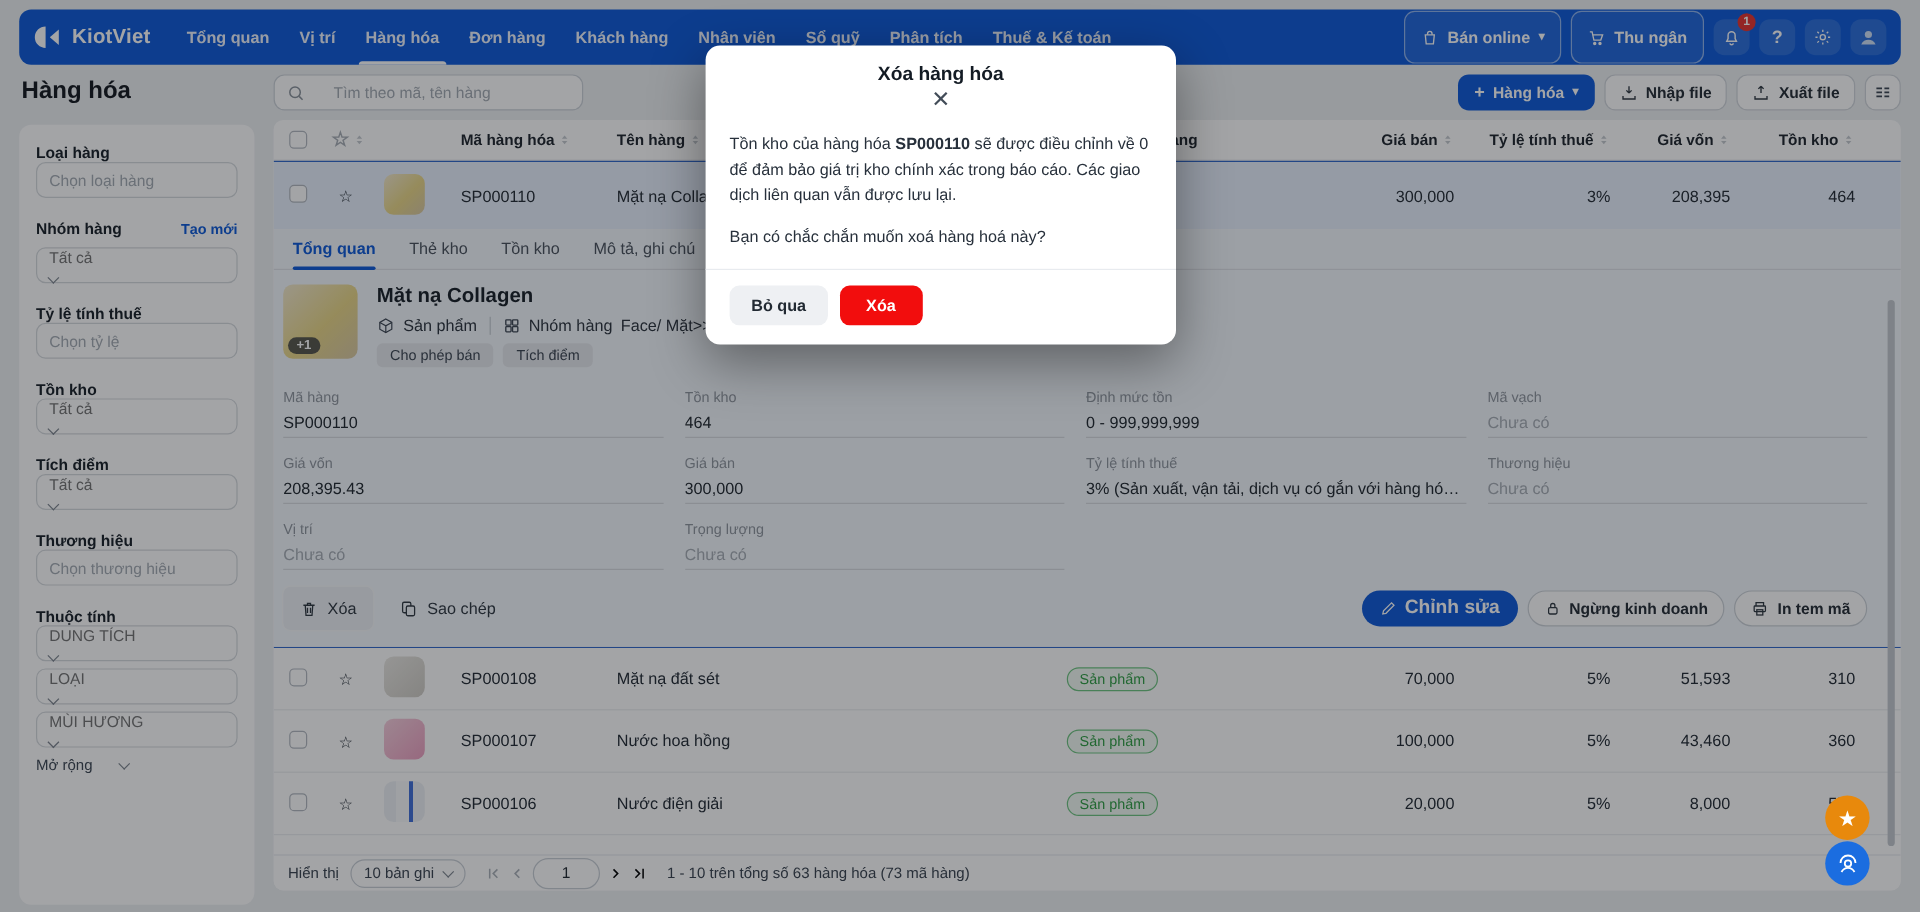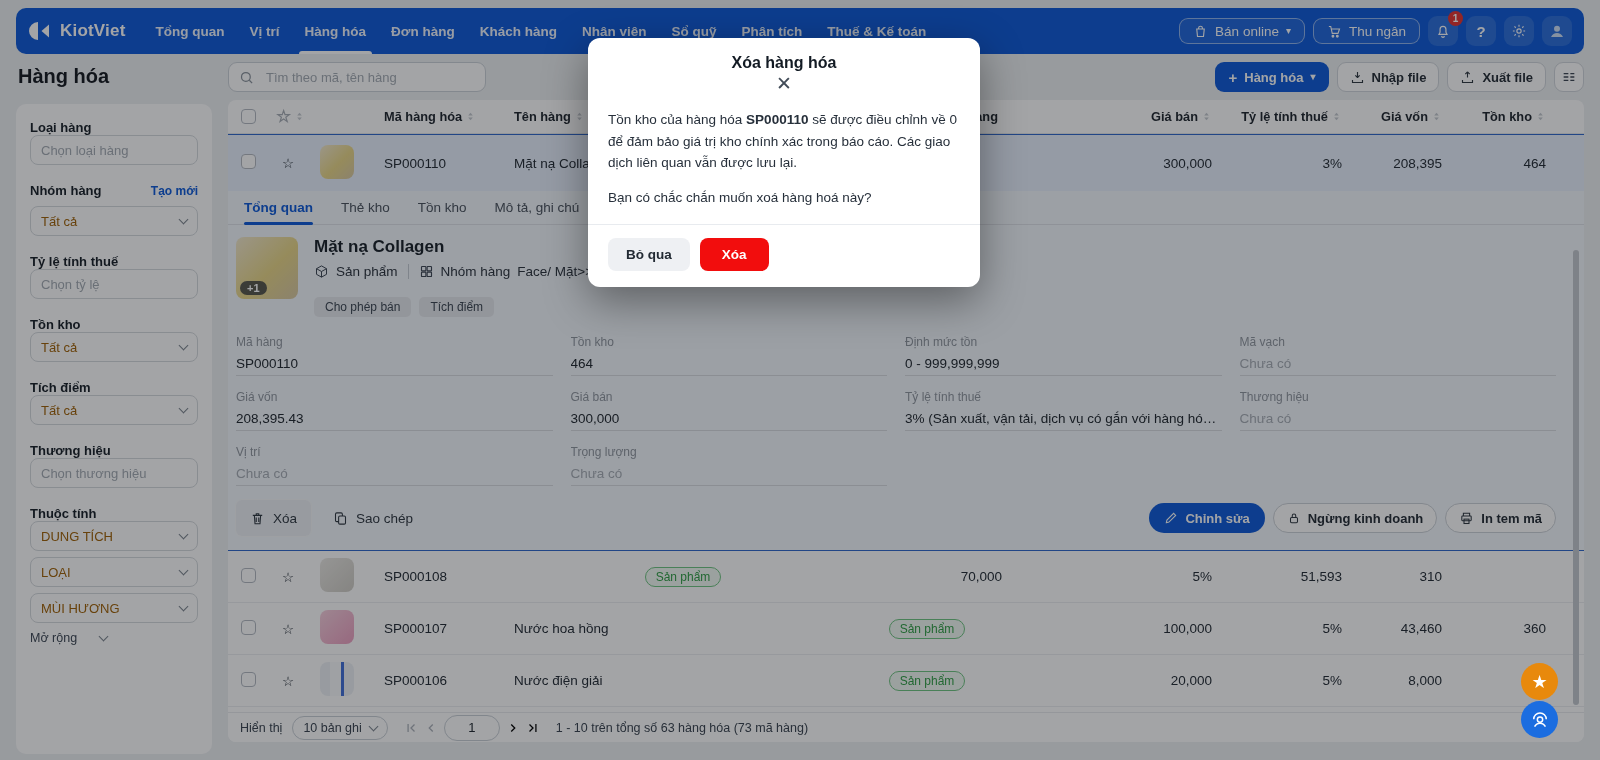--- a/index.html
+++ b/index.html
@@ -24,22 +24,22 @@
   .navitem {
     color:rgba(255,255,255,.93); font-size:13.5px; font-weight:bold;
     position:relative; height:46px; display:flex; align-items:center; white-space:nowrap;
   }
   .navitem.active::after {
     content:""; position:absolute; left:-6px; right:-6px; bottom:0; height:3px;
     background:#fff; border-radius:3px 3px 0 0;
   }
   .nav-right { margin-left:auto; display:flex; align-items:center; gap:8px; }
   .pill-btn {
-    height:26px; border:1px solid rgba(255,255,255,.5); background:rgba(255,255,255,.08);
-    border-radius:9px; color:#fff; font-size:13.5px; font-weight:normal;
+    height:44px; border:1px solid rgba(255,255,255,.5); background:rgba(255,255,255,.08);
+    border-radius:9px; color:#fff; font-size:13.5px; font-weight:bold;
     display:flex; align-items:center; gap:7px; padding:0 13px; white-space:nowrap;
   }
   .icon-btn {
     width:30px; height:30px; border-radius:9px; background:rgba(255,255,255,.12);
     display:flex; align-items:center; justify-content:center; color:#fff; position:relative;
     font-size:15px; font-weight:bold;
   }
   .badge {
     position:absolute; top:-5px; right:-5px; min-width:15px; height:15px; border-radius:8px;
     background:#e5332f; color:#fff; font-size:10px; font-weight:bold;
@@ -55,30 +55,30 @@
   }
   .fgroup { margin-bottom:18px; }
   .f-label-row { display:flex; align-items:center; justify-content:space-between; margin-bottom:8px; }
   .f-label { font-size:13px; font-weight:bold; color:#171f27; }
   .f-link { font-size:12px; font-weight:bold; color:#0d5ad8; }
   .f-input, .f-select {
     width:100%; height:30px; border:1px solid #d6dade; border-radius:8px;
     padding:0 10px; font-size:13px; background:#fff;
   }
   .f-input::placeholder { color:#a4abb3; }
-  .f-select { display:flex; align-items:center; justify-content:space-between; color:#a16207; cursor:pointer; }
+  .f-select { display:flex; align-items:flex-start; justify-content:space-between; color:#737373; cursor:pointer;flex-direction:column; }
   .f-select + .f-select { margin-top:6px; }
   .chev { width:7px; height:7px; border-right:1.6px solid #7c848e; border-bottom:1.6px solid #7c848e; transform:rotate(45deg); margin-top:-3px; flex:none; }
   .more-link { display:inline-flex; align-items:center; gap:23px; font-size:12.5px; color:#3c4653; margin-top:8px; cursor:pointer; }
 
   
   .search-wrap {
     position:absolute; left:228px; top:62px; width:258px; height:30px;
     background:#fff; border:1px solid #ccd2d8; border-radius:9px;
-    display:flex; align-items:center; gap:12px; padding:0 10px; color:#9aa2ab;
+    display:flex; align-items:center; gap:24px; padding:0 10px; color:#9aa2ab;
   }
   .search-wrap input { border:none; outline:none; flex:1; font-size:13px; background:transparent; }
   .search-wrap input::placeholder { color:#a4abb3; }
   .toolbar-right { position:absolute; right:16px; top:62px; display:flex; gap:8px; }
   .add-btn {
     height:30px; background:#0d5ad8; color:#fff; font-size:13px; font-weight:bold;
     border-radius:9px; display:flex; align-items:center; gap:7px; padding:0 13px;
   }
   .file-btn {
     height:30px; background:#fff; border:1px solid #d1d6db; color:#242c35;
@@ -131,38 +131,38 @@
   .prod-img { width:62px; height:62px; border-radius:8px; position:relative; flex:none; }
   .img-badge {
     position:absolute; left:4px; bottom:4px; background:rgba(45,50,58,.78); color:#fff;
     font-size:11px; font-weight:bold; padding:1px 7px; border-radius:9px;
   }
   .prod-title { font-size:17px; font-weight:bold; color:#171f27; }
   .prod-meta { display:flex; align-items:center; gap:10px; margin-top:7px; font-size:13.5px; color:#2b333d; }
   .meta-item { display:flex; align-items:center; gap:7px; }
   .meta-div { width:1px; height:15px; background:#c6ccd3; }
   .group-val { color:#2b333d; }
-  .pills { display:flex; gap:8px; margin-top:18px; }
+  .pills { display:flex; gap:8px; margin-top:7px; }
   .pill { background:#e6e9ee; color:#3b4551; font-size:12px; padding:3px 11px; border-radius:5px; }
   .fields {
     display:grid; grid-template-columns:repeat(4,1fr); column-gap:18px; row-gap:14px;
     margin:18px 28px 0 0;
   }
   .field { border-bottom:1px solid #d8dce1; padding-bottom:4px; overflow:hidden; }
   .field .fl { font-size:12px; color:#8f969f; margin-bottom:7px; }
   .field .fv { font-size:13.5px; color:#20282f; white-space:nowrap; overflow:hidden; text-overflow:ellipsis; }
   .field .fv.muted { color:#a6adb5; }
   .dactions { display:flex; align-items:center; margin:14px 28px 2px 0; }
   .del-btn {
     display:flex; align-items:center; gap:8px; background:#edf0f5; border-radius:6px;
     height:36px; padding:0 14px; font-size:13.5px; color:#2e3740; outline:1px solid #f7f9fb;
   }
   .copy-btn { display:flex; align-items:center; gap:8px; height:36px; padding:0 12px; font-size:13.5px; color:#2e3740; margin-left:10px; }
   .dact-right { margin-left:auto; display:flex; gap:8px; }
-  .edit-btn { height:30px; background:#0d5ad8; color:#fff; font-size:13px; font-weight:bold; border-radius:16px; display:flex; align-items:center; gap:7px; padding:0 15px; }
+  .edit-btn { height:30px; background:#0d5ad8; color:#fff; font-size:16px; font-weight:bold; border-radius:16px; display:flex; align-items:center; gap:7px; padding:0 15px; }
   .out-btn { height:30px; background:#fff; border:1px solid #ccd2d8; color:#242c35; font-size:13px; font-weight:bold; border-radius:16px; display:flex; align-items:center; gap:7px; padding:0 13px; white-space:nowrap; }
 
   
   .pagination {
     position:absolute; left:0; right:0; bottom:0; height:30px; background:#fff;
     border-top:1px solid #e8eaee; display:flex; align-items:center; gap:10px;
     padding:0 12px; font-size:12.5px; color:#39434f;
   }
   .psize { display:flex; align-items:center; gap:8px; border:1px solid #c9cfd6; border-radius:13px; height:24px; padding:0 10px; cursor:pointer; }
   .pnav { display:flex; align-items:center; gap:6px; margin-left:6px; color:#5b646e; }
@@ -588,20 +588,21 @@
         </div>
       </div>
     </div>
   </div>
 
   <div class="tgrid trow">
     <span class="cell"><span class="checkbox"></span></span>
     <span class="cell starcell">☆</span>
     <span class="cell"><span class="thumb t2"></span></span>
     <span class="cell">SP000108</span>
+    <span class="cell">Mặt nạ đất sét</span>
     <span class="cell tagc"><span class="tag">Sản phẩm</span></span>
     <span class="cell num">70,000</span>
     <span class="cell num">5%</span>
     <span class="cell num">51,593</span>
     <span class="cell num">310</span>
   </div>
 
   <div class="tgrid trow">
     <span class="cell"><span class="checkbox"></span></span>
     <span class="cell starcell">☆</span>

